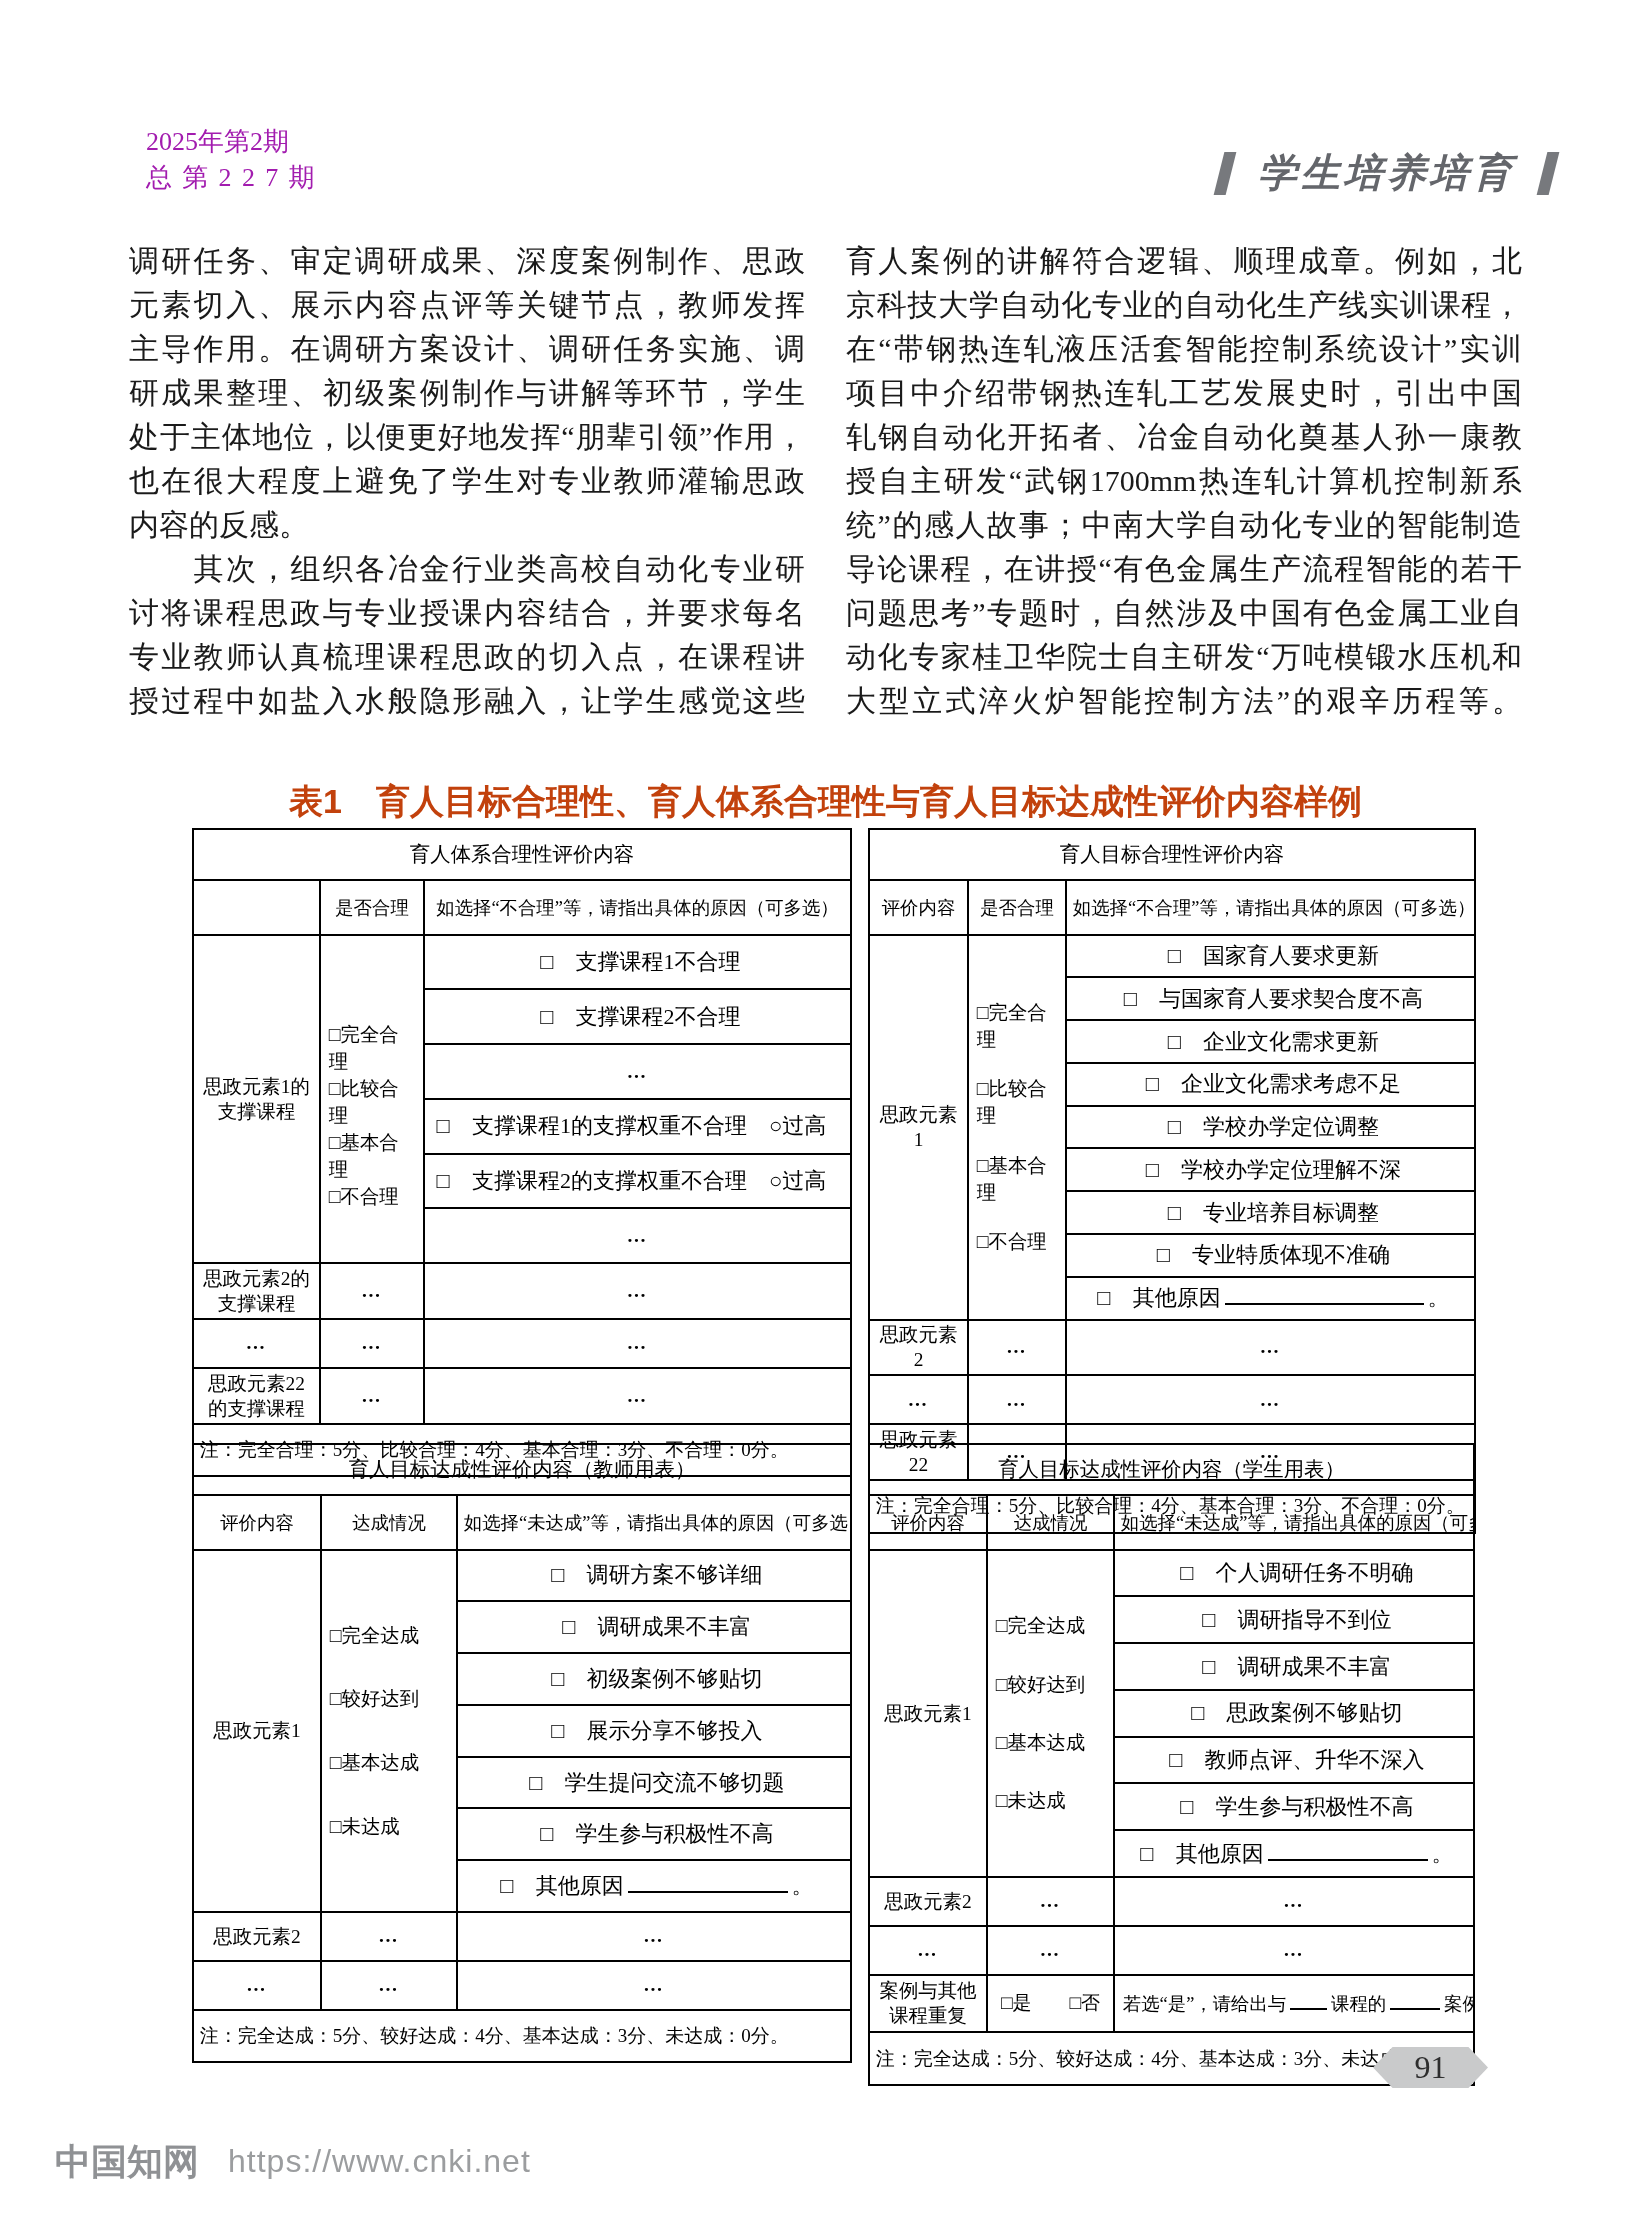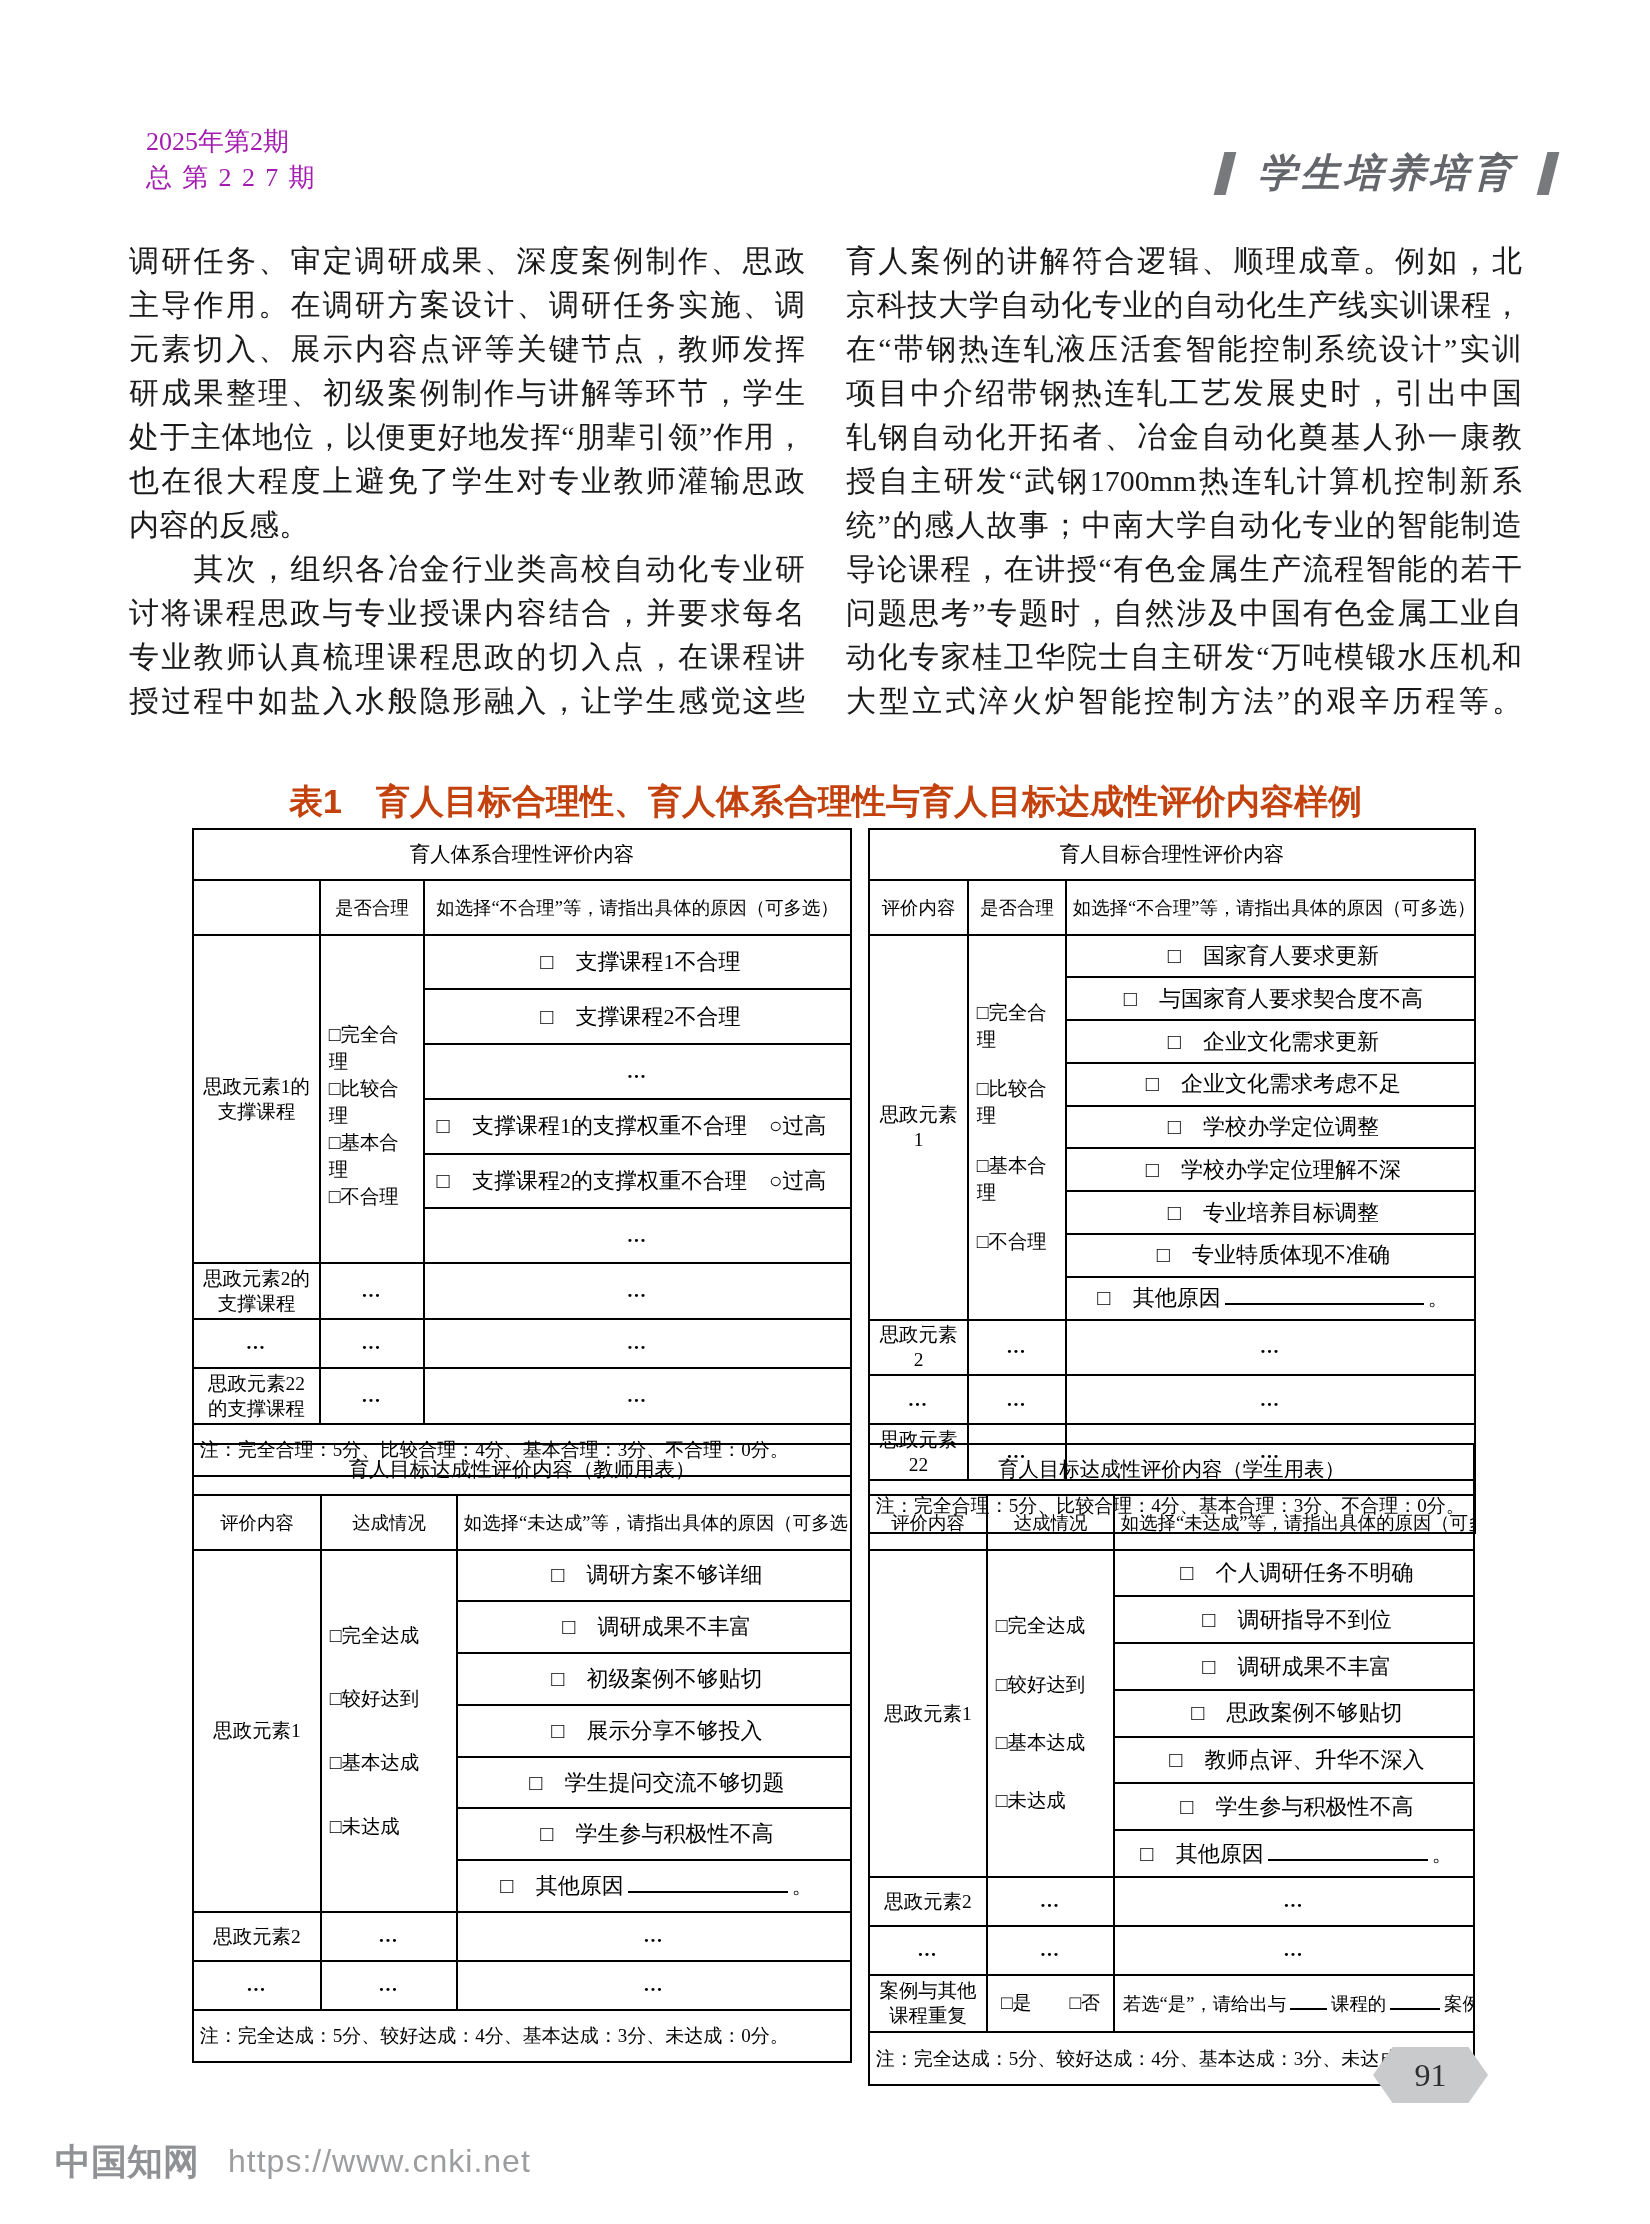--- a/index.html
+++ b/index.html
@@ -57,21 +57,21 @@
   .c-inline{text-align:center;font-size:19px;white-space:nowrap;}
   .c-repeat{text-align:left;font-size:18.4px;white-space:nowrap;padding-left:7.8px;}
 
   .blank{display:inline-block;border-bottom:2.9px solid #000;margin:0 3.9px;height:0.9em;vertical-align:baseline;}
   .blank-l{width:199px;}
   .blank-m{width:160px;}
   .blank-s1{width:37px;}
   .blank-s2{width:50px;}
 
   
-  .badge{position:absolute;left:1373px;top:2047px;width:115px;height:56px;background:#c9cacb;
+  .badge{position:absolute;left:1373px;top:2047px;width:115px;height:41px;background:#c9cacb;
         clip-path:polygon(0% 50%,17% 0%,83% 0%,100% 50%,83% 100%,17% 100%);
         display:flex;align-items:center;justify-content:center;font-size:32px;color:#2e2e2e;}
   .footer-name{position:absolute;left:55px;top:2138px;font-family:"Liberation Sans","DejaVu Sans",sans-serif;
         font-weight:bold;font-size:36px;color:#8f9194;}
   .footer-url{position:absolute;left:228px;top:2143px;font-family:"Liberation Sans","DejaVu Sans",sans-serif;
         font-size:32px;color:#9b9d9f;letter-spacing:1px;}
 </style>
 </head>
 <body>
 
@@ -83,22 +83,22 @@
   </div>
   <div class="section-label">
     <span class="bar"></span>
     <span class="txt">学生培养培育</span>
     <span class="bar"></span>
   </div>
 
   <div class="columns">
     <div class="col col-left">
       <div class="bodyline">调研任务、审定调研成果、深度案例制作、思政</div>
+      <div class="bodyline">元素切入、展示内容点评等关键节点，教师发挥</div>
       <div class="bodyline">主导作用。在调研方案设计、调研任务实施、调</div>
-      <div class="bodyline">元素切入、展示内容点评等关键节点，教师发挥</div>
       <div class="bodyline">研成果整理、初级案例制作与讲解等环节，学生</div>
       <div class="bodyline">处于主体地位，以便更好地发挥“朋辈引领”作用，</div>
       <div class="bodyline">也在很大程度上避免了学生对专业教师灌输思政</div>
       <div class="bodyline">内容的反感。</div>
       <div class="bodyline">　　其次，组织各冶金行业类高校自动化专业研</div>
       <div class="bodyline">讨将课程思政与专业授课内容结合，并要求每名</div>
       <div class="bodyline">专业教师认真梳理课程思政的切入点，在课程讲</div>
       <div class="bodyline">授过程中如盐入水般隐形融入，让学生感觉这些</div>
     </div>
     <div class="col col-right">

